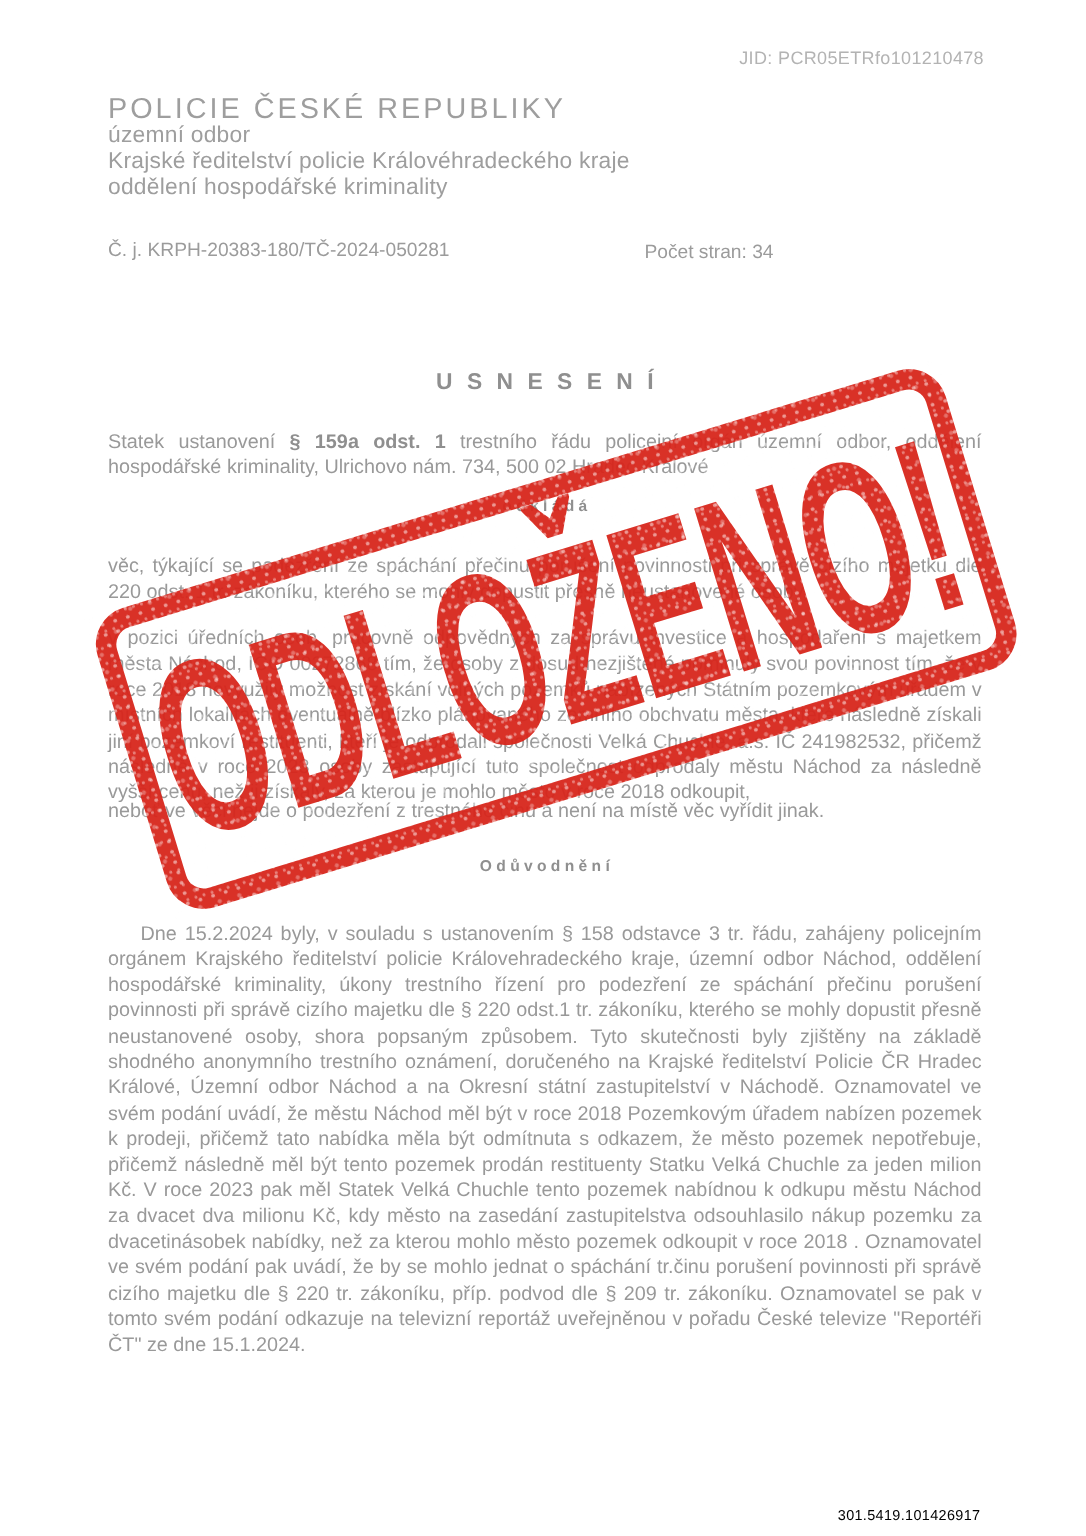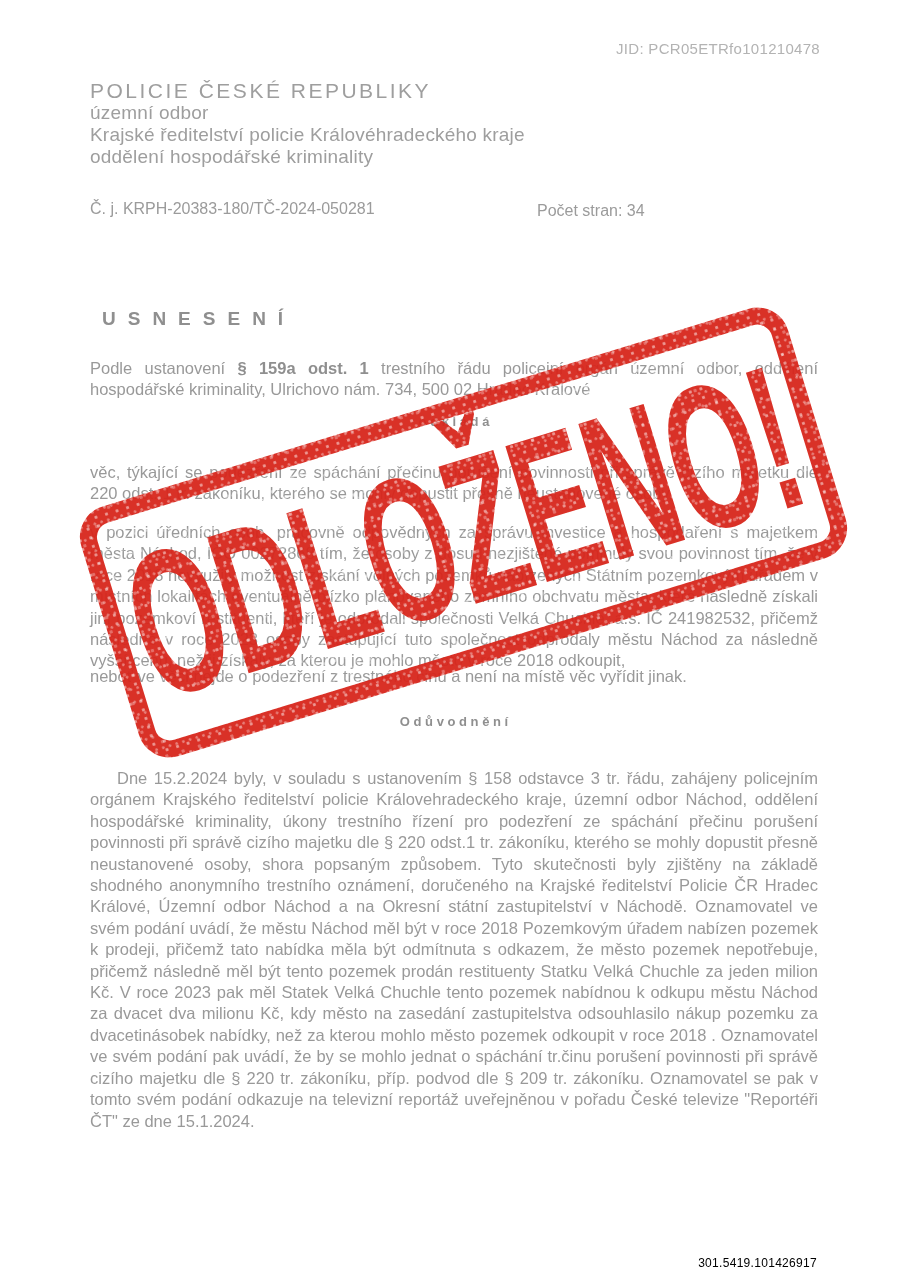--- a/index.html
+++ b/index.html
@@ -7,27 +7,27 @@
     position:relative; width:905px; height:1280px; margin:0 auto;
     background:#ffffff; overflow:hidden;
     font-family:"Liberation Sans","DejaVu Sans",sans-serif;
     color:#979797;
   }
   .jid {
     position:absolute; top:40px; right:85px;
     font-size:15px; color:#b3b3b3; letter-spacing:0.3px;
   }
   .letterhead { position:absolute; left:90px; top:80px; line-height:22px; color:#9e9e9e; }
-  .lh1 { font-size:21px; letter-spacing:2.5px; }
+  .lh1 { font-size:24px; letter-spacing:2.5px; }
   .lh  { font-size:19px; letter-spacing:0.2px; }
   .refrow { position:absolute; left:90px; top:200px; width:728px; font-size:16px; color:#9b9b9b; }
   .refright { position:absolute; left:447px; top:0; line-height:22px; }
   .title {
     position:absolute; left:90px; top:308px; width:728px;
-    text-align:left; font-size:19px; font-weight:bold;
+    text-align:center; font-size:19px; font-weight:bold;
     letter-spacing:12px; padding-left:12px; box-sizing:border-box; color:#8f8f8f;
   }
   .para {
     position:absolute; left:90px; width:728px; margin:0;
     font-size:16.5px; line-height:21.4px; text-align:justify; color:#999999;
   }
   .para .b { font-weight:bold; color:#8f8f8f; }
   .p-intro { top:358px; }
   .sechead {
     position:absolute; left:90px; width:728px; text-align:center;
@@ -82,21 +82,21 @@
 
   <div class="refrow">
     <div>Č. j. KRPH-20383-180/TČ-2024-050281</div>
     <div class="refright">
       <div>Počet stran: 34</div>
     </div>
   </div>
 
   <div class="title">USNESENÍ</div>
 
-  <p class="para p-intro"><span>Podle ustanovení </span><span class="b">§ 159a odst. 1</span><span> trestního řádu policejní orgán územní odbor, oddělení hospodářské kriminality, Ulrichovo nám. 734, 500 02 Hradec Králové</span></p>
+  <p class="para p-intro"><span>Statek ustanovení </span><span class="b">§ 159a odst. 1</span><span> trestního řádu policejní orgán územní odbor, oddělení hospodářské kriminality, Ulrichovo nám. 734, 500 02 Hradec Králové</span></p>
 
   <div class="sechead h-decision">o d k l á d á</div>
 
   <p class="para p-case">věc, týkající se podezření ze spáchání přečinu porušení povinnosti při správě cizího majetku dle 220 odst. 1 tr. zákoníku, kterého se mohly dopustit přesně neustanovené osoby,</p>
 
   <p class="para p-officials">v pozici úředních osob, pracovně odpovědných za správu investice a hospodaření s majetkem města Náchod, IČO 00272868 tím, že osoby z dosud nezjištěné pominuly svou povinnost tím, že v roce 2018 nevyužily možnost získání volných pozemků nabízených Státním pozemkovým úřadem v místních lokalitách eventuálně blízko plánovaného zemního obchvatu města, které následně získali jiní pozemkoví restituenti, kteří je odprodali společnosti Velká Chuchle, a.s. IČ 241982532, přičemž následně v roce 2023 osoby zastupující tuto společnost odprodaly městu Náchod za následně vyšší cenu, než ji získaly, za kterou je mohlo město v roce 2018 odkoupit,</p>
 
   <p class="para p-conclusion">neboť ve věci nejde o podezření z trestného činu a není na místě věc vyřídit jinak.</p>
 
   <div class="sechead h-reason">O d ů v o d n ě n í</div>

